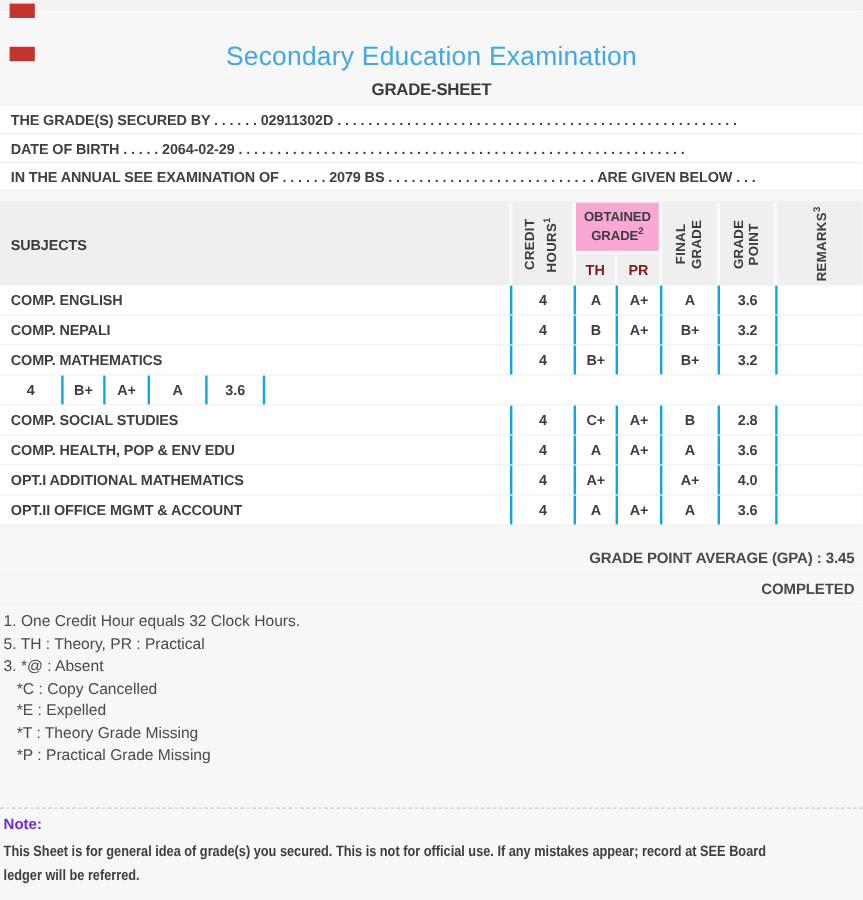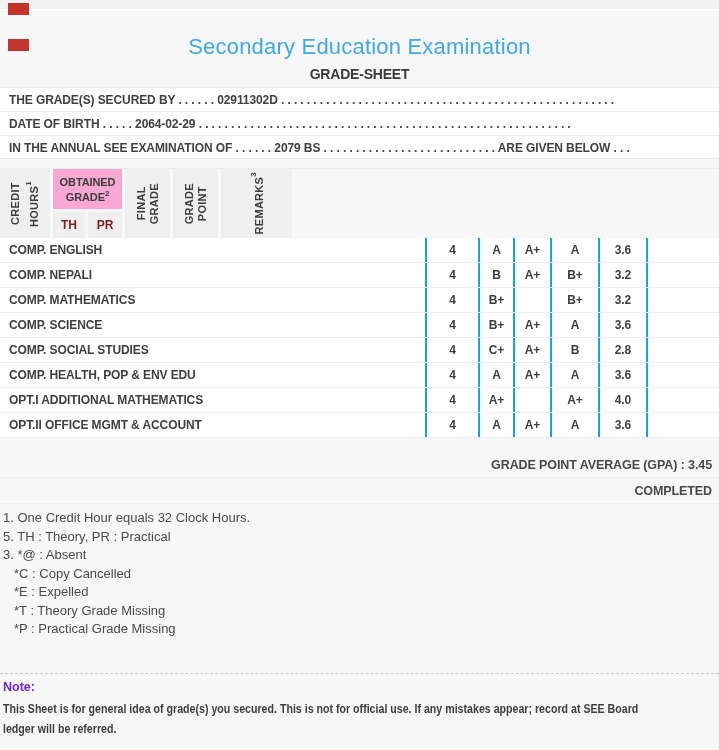--- a/index.html
+++ b/index.html
@@ -67,20 +67,23 @@
   <div class="title" style="color:#40a8e4;">Secondary Education Examination</div>
   <div class="subtitle">GRADE-SHEET</div>
 
   <div class="info">
     <div class="info-row"><span>THE GRADE(S) SECURED BY</span> <span>. . . . . .</span> <span>02911302D</span> <span>. . . . . . . . . . . . . . . . . . . . . . . . . . . . . . . . . . . . . . . . . . . . . . . . . . . .</span></div>
     <div class="info-row"><span>DATE OF BIRTH</span> <span>. . . . .</span> <span>2064-02-29</span> <span>. . . . . . . . . . . . . . . . . . . . . . . . . . . . . . . . . . . . . . . . . . . . . . . . . . . . . . . . . .</span></div>
     <div class="info-row"><span>IN THE ANNUAL SEE EXAMINATION OF</span> <span>. . . . . .</span> <span>2079 BS</span> <span>. . . . . . . . . . . . . . . . . . . . . . . . . . .</span> <span>ARE GIVEN BELOW</span> <span>. . .</span></div>
   </div>
 
   <div class="thead">
+    <div class="hcell c0 hsubjects">
+        <span>SUBJECTS</span>
+      </div>
     <div class="hcell c1">
         <div class="vert"><span>CREDIT
 HOURS</span><sup>1</sup></div>
       </div>
     <div class="hgroup">
       <div class="hobt"><span><span>OBTAINED
 GRADE</span><sup>2</sup></span></div>
       <div class="hsubrow">
         <div class="hth">TH</div>
         <div class="hpr">PR</div>
@@ -121,21 +124,20 @@
     <div class="tr">
       <div class="td c0 subject">COMP. MATHEMATICS</div>
       <div class="td c1 ctr">4</div>
       <div class="td c2 ctr">B+</div>
       <div class="td c3 ctr"></div>
       <div class="td c4 ctr">B+</div>
       <div class="td c5 ctr">3.2</div>
       <div class="td c6 ctr lastcol"></div>
     </div>
     <div class="tr">
-      <div class="td c0 subject">COMP. SCIENCE</div>
       <div class="td c1 ctr">4</div>
       <div class="td c2 ctr">B+</div>
       <div class="td c3 ctr">A+</div>
       <div class="td c4 ctr">A</div>
       <div class="td c5 ctr">3.6</div>
       <div class="td c6 ctr lastcol"></div>
     </div>
     <div class="tr">
       <div class="td c0 subject">COMP. SOCIAL STUDIES</div>
       <div class="td c1 ctr">4</div>

